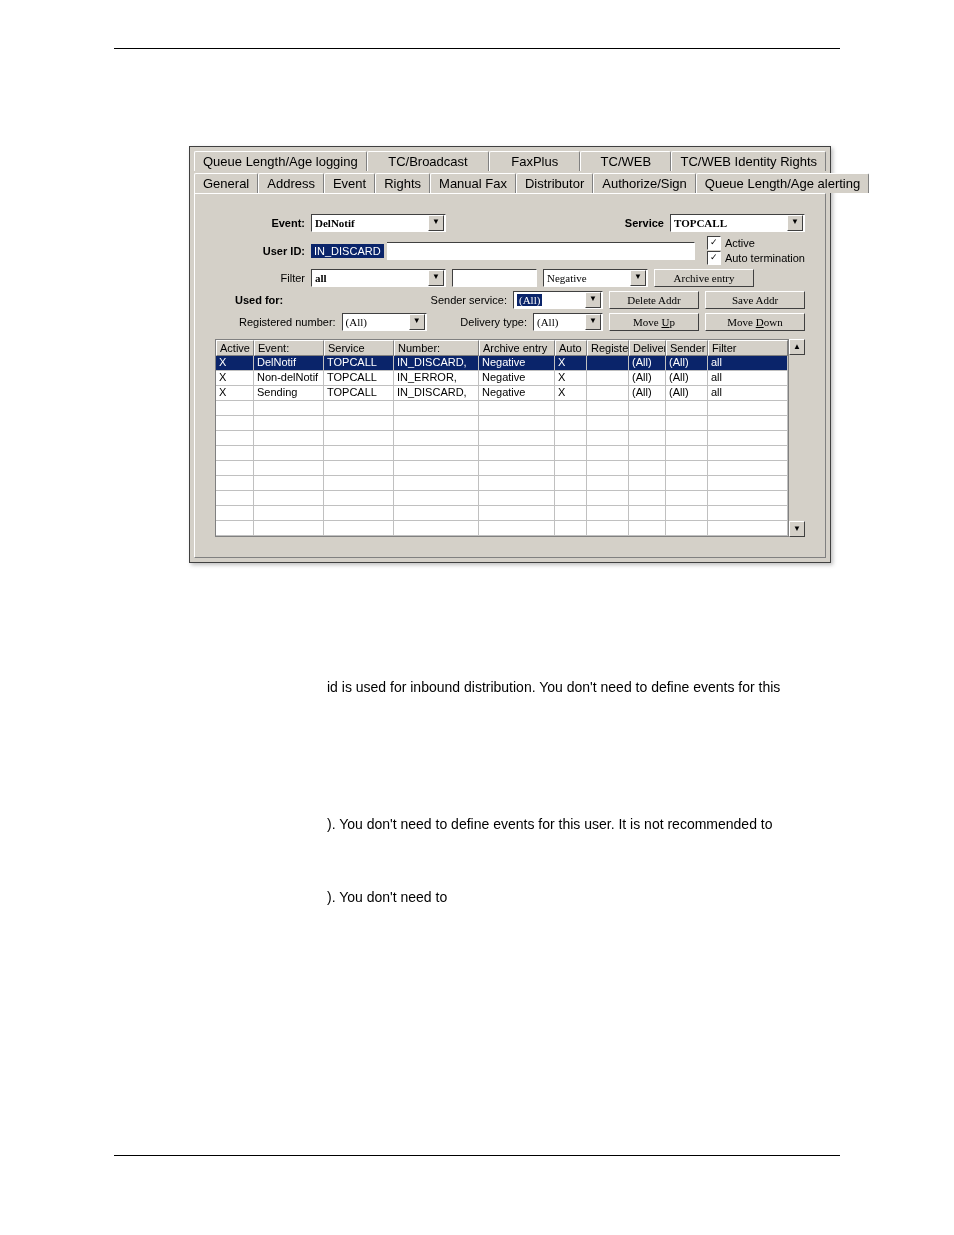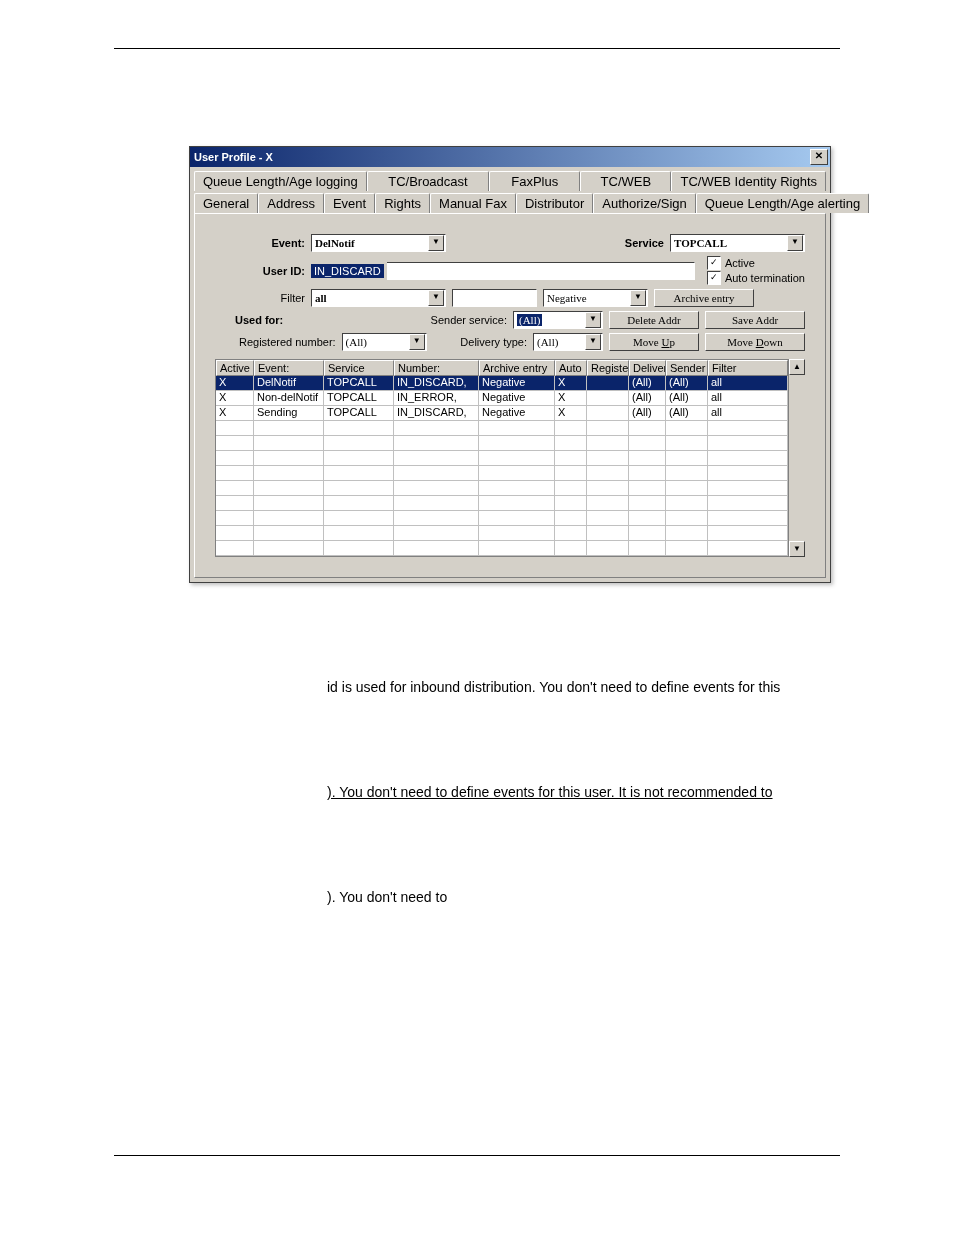--- a/index.html
+++ b/index.html
@@ -270,24 +270,20 @@
   .col-filter{width:52px}
 </style>
 </head>
 <body>
 
 <div class="page-header">
   <div class="rule"></div>
 </div>
 
 <div class="dialog">
-  <div class="titlebar">
-    <span>User Profile - X</span>
-    <span class="close-btn">✕</span>
-  </div>
 
   <div class="tabs-row" style="padding-top:4px;">
     <div class="tab" style="flex:1.3">Queue Length/Age logging</div>
     <div class="tab" style="flex:1">TC/Broadcast</div>
     <div class="tab" style="flex:0.7">FaxPlus</div>
     <div class="tab" style="flex:0.7">TC/WEB</div>
     <div class="tab" style="flex:1.2">TC/WEB Identity Rights</div>
   </div>
   <div class="tabs-row">
     <div class="tab">General</div>
@@ -542,16 +538,16 @@
         <div style="flex:1"></div>
         <div class="scroll-btn">▼</div>
       </div>
     </div>
 
   </div>
 
 </div>
 
 <div class="body-text" style="left:327px;top:679px;"> id is used for inbound distribution. You don't need to define events for this</div>
-<div class="body-text" style="left:327px;top:784px;text-decoration:underline;">). You don't need to define events for this user. It is not recommended to</div>
+<div class="body-text" style="left:327px;top:816px;">). You don't need to define events for this user. It is not recommended to</div>
 <div class="body-text" style="left:327px;top:889px;">). You don't need to</div>
 
 <div class="page-footer-rule"></div>
 
 </body></html>

